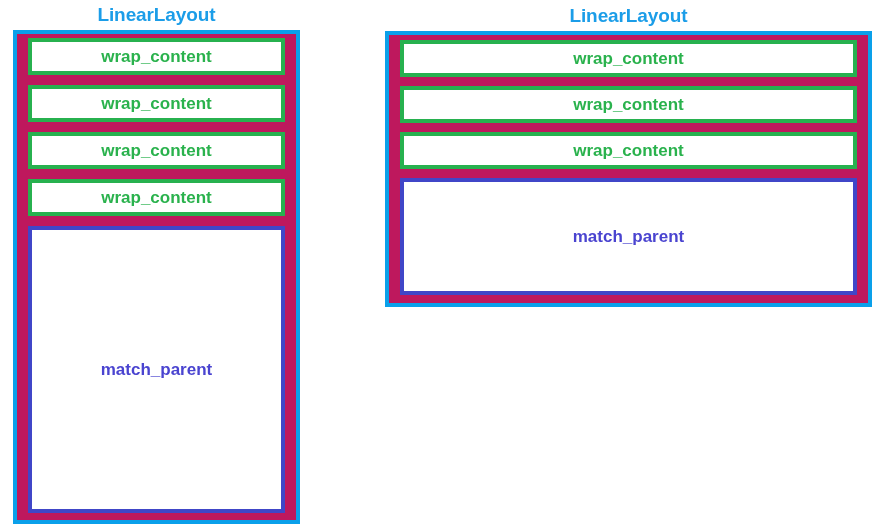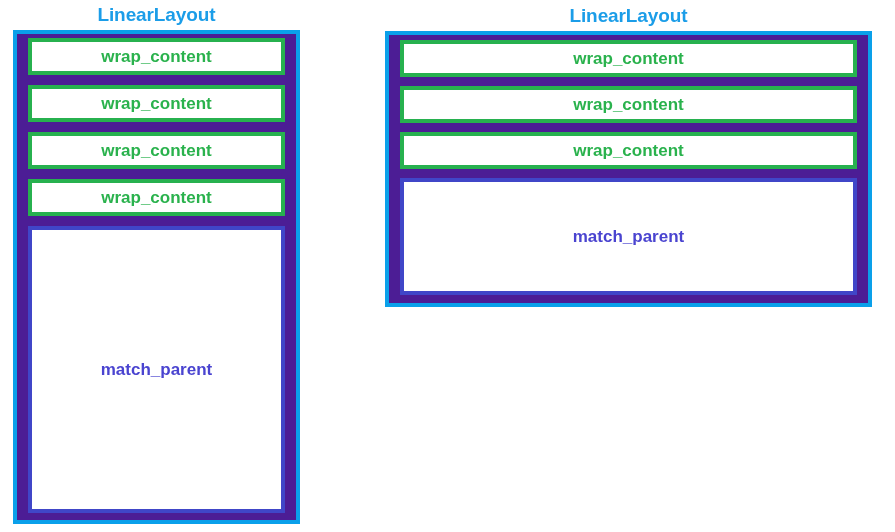--- a/index.html
+++ b/index.html
@@ -35,21 +35,21 @@
     text-align: center;
     line-height: 1;
     letter-spacing: -0.1px;
     white-space: nowrap;
   }
 
   
   .ll-container {
     box-sizing: border-box;
     border: 4px solid #0aa0ea;
-    background: #4c1d95;
+    background: #be185d;
     display: flex;
     flex-direction: column;
     padding: 4px 11px 7px 11px;
   }
 
   
   .child-box {
     box-sizing: border-box;
     background: #ffffff;
     display: flex;

